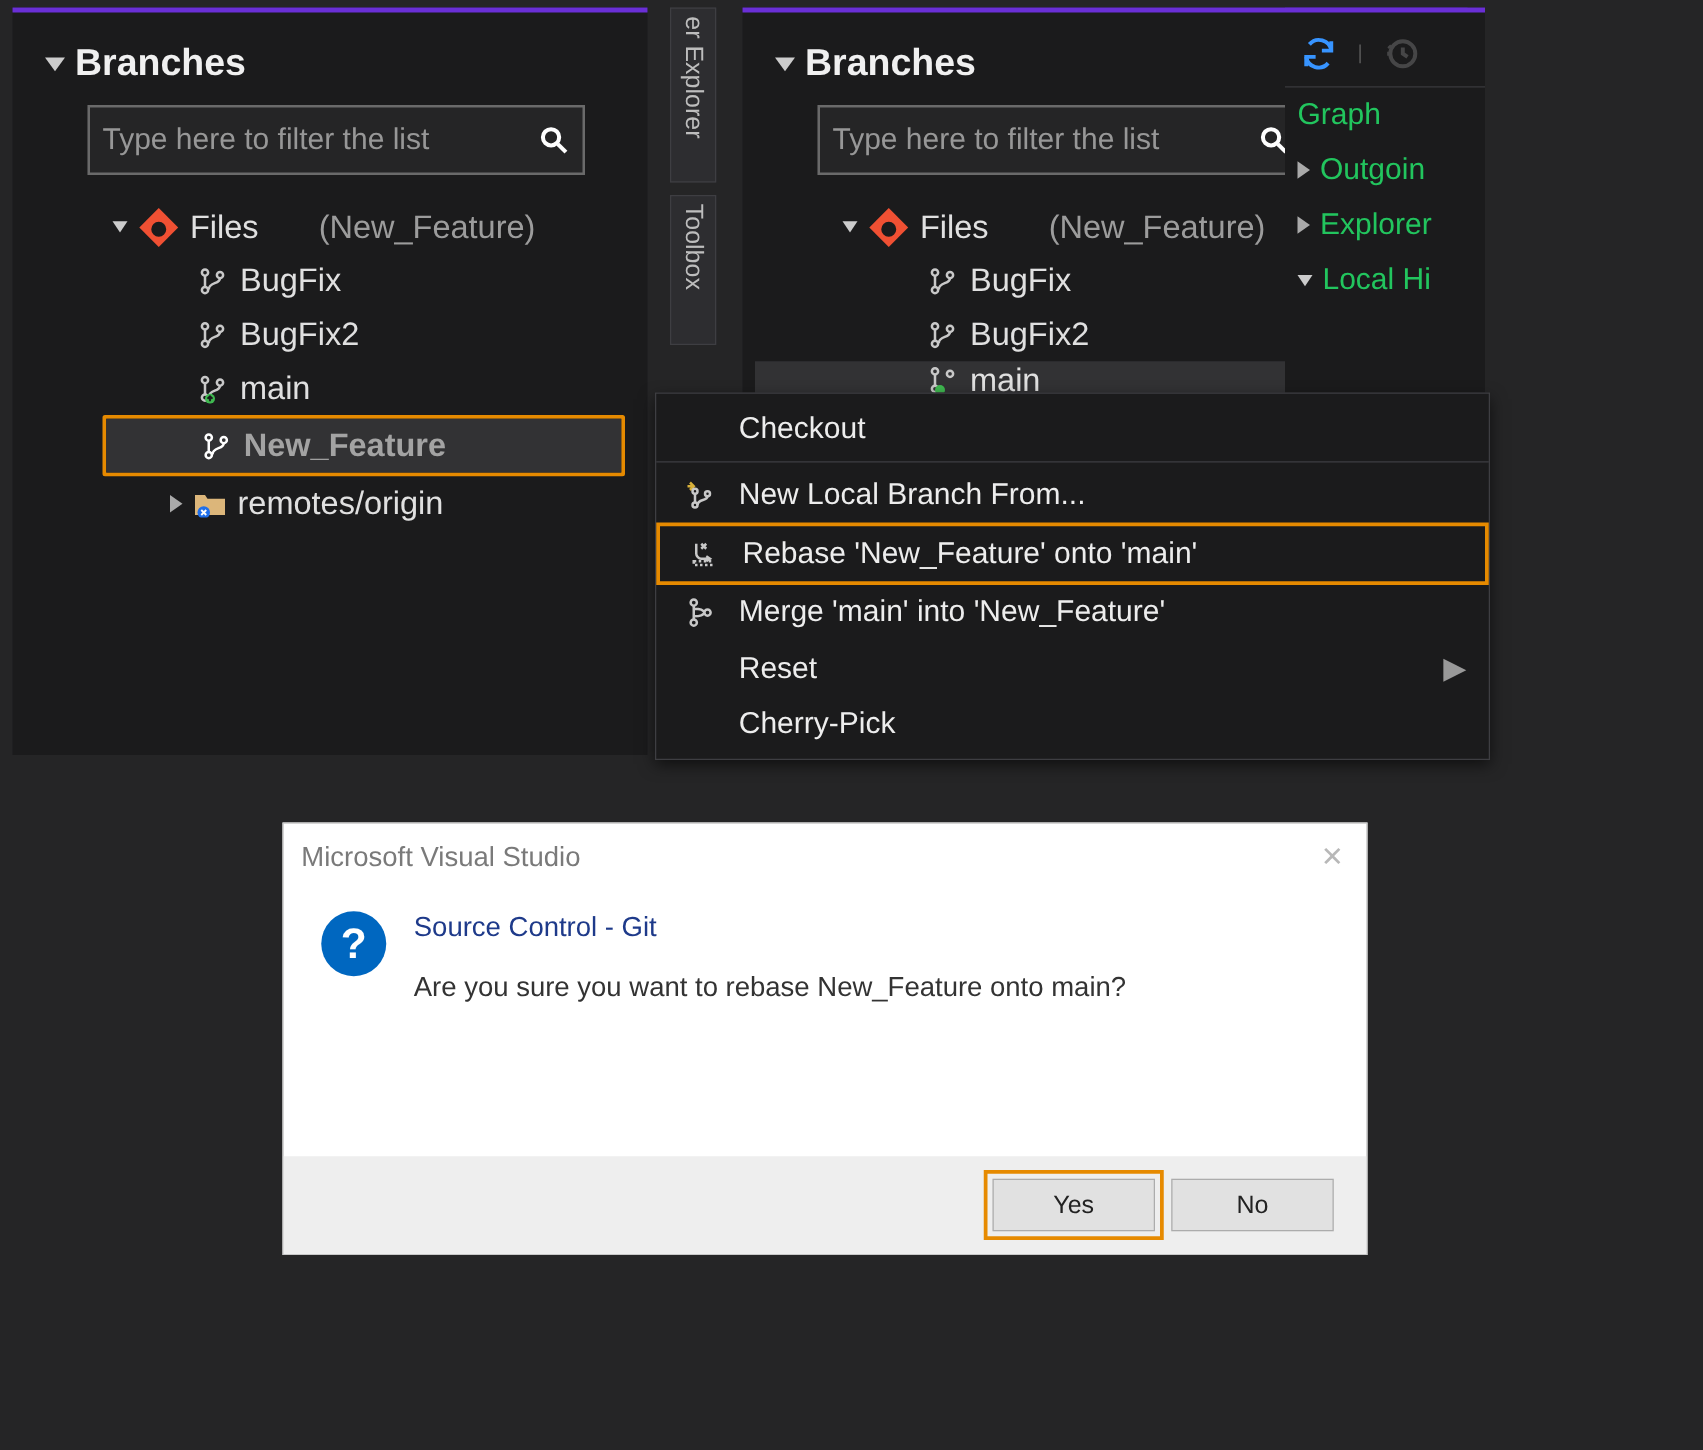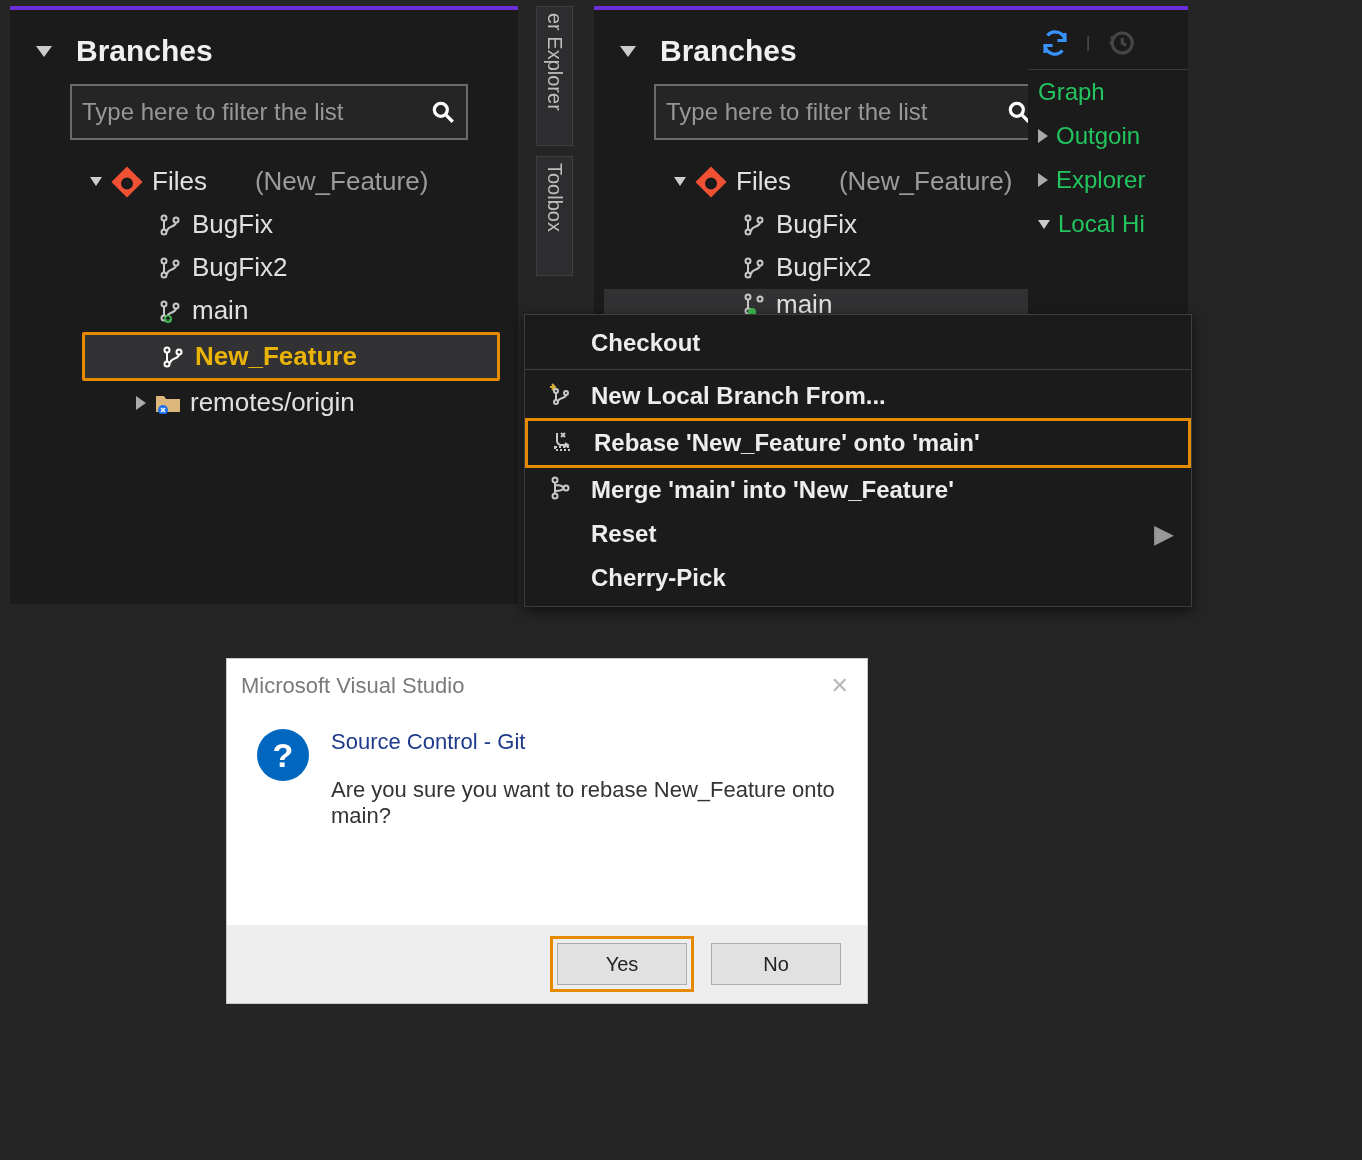--- a/index.html
+++ b/index.html
@@ -27,21 +27,21 @@
     position: absolute;
     color: #bdbdbd;
     font-size: 20px;
     writing-mode: vertical-rl;
     text-orientation: mixed;
     background: #2d2d30;
     padding: 6px 6px;
     border: 1px solid #3e3e42;
   }
   .branches-header {
-    display:flex; align-items:center; gap:24px;
+    display:flex; align-items:center; gap:8px;
     padding: 24px 18px 10px 26px;
     font-size: 30px; font-weight:600; color:#f0f0f0;
   }
   .filter-row {
     margin: 6px 50px 10px 60px;
     border: 2px solid #6a6a6a;
     background:#252526;
     display:flex; align-items:center;
     height:56px;
     padding: 0 10px;
@@ -55,21 +55,21 @@
   .tree-row {
     display:flex; align-items:center; gap:8px;
     padding: 6px 0 6px 0;
     font-size:26px; color:#e0e0e0;
     white-space: nowrap;
   }
   .indent1 { padding-left: 70px; }
   .indent2 { padding-left: 136px; }
   .indent2b { padding-left: 116px; }
   .dim { color:#9c9c9c;margin-left:40px; }
-  .bold { font-weight:700; color:#eab308; }
+  .bold { font-weight:700; color:#a3a3a3; }
   .highlight-box {
     border: 3px solid #e68a00;
     border-radius:2px;
   }
   .sel-row {
     background:#323234;
   }
   .tri { width:0;height:0;display:inline-block;vertical-align:middle; }
   .tri-down { border-left:8px solid transparent;border-right:8px solid transparent;border-top:11px solid #ccc; transform: rotate(0deg);}
   .tri-down-small { border-left:6px solid transparent;border-right:6px solid transparent;border-top:9px solid #ccc;}
@@ -90,66 +90,65 @@
     position:absolute;
     left: 524px; top: 314px;
     width: 668px;
     background:#1b1b1c;
     border:1px solid #3e3e42;
     box-shadow: 0 4px 12px rgba(0,0,0,.6);
     padding: 6px 0;
     z-index: 5;
   }
   .menu-item {
-    display:flex; align-items:flex-start;
+    display:flex; align-items:center;
     padding: 8px 18px;
     font-size:24px; color:#ededed;
     gap:14px;
-    font-weight:bold;
   }
   .menu-item .mi-icon { width:34px; display:flex; justify-content:center; color:#bfbfbf;}
   .menu-sep { height:1px; background:#3e3e42; margin:4px 0; }
   .menu-arrow { margin-left:auto; color:#999; }
   .menu-highlight { border:3px solid #e68a00; }
   .right-strip {
     position:absolute; left:1028px; top:6px; width:160px; height:598px;
     background:#1b1b1c; border-top:4px solid #6a2fd6;
     padding-top:6px;
   }
   .toolbar {
     display:flex; gap:16px; padding:6px 12px; align-items:center;
     border-bottom:1px solid #3a3a3c; height:54px;
   }
   .toolbar svg { width:30px; height:30px; }
   .graph-list .row {
     display:flex; align-items:center; gap:8px; padding:8px 10px;
     font-size:24px; color:#22c55e; white-space:nowrap;
   }
   .dialog {
-    position:absolute; left:226px; top:658px; width:642px; height:346px;
+    position:absolute; left:226px; top:658px; width:868px; height:346px;
     background:#fff; border:1px solid #c8c8c8;
     font-family:"Segoe UI",Arial,sans-serif;
   }
   .dialog-title {
     font-size:22px; color:#7a7a7a; padding:14px 18px 8px 14px;
     display:flex; justify-content:space-between; align-items:center;
   }
   .dialog-close { color:#b8b8b8; font-size:22px; }
   .dialog-body { display:flex; gap:22px; padding:22px 30px 0 30px; }
   .info-circle {
     width:52px;height:52px;border-radius:50%;background:#0067c0;color:#fff;
     display:flex;align-items:center;justify-content:center;font-size:34px;font-weight:700;
     flex-shrink:0;
   }
   .dialog-heading { font-size:22px; color:#1e3a8a; margin-bottom:22px;}
   .dialog-text { font-size:22px; color:#333; }
   .dialog-footer {
     position:absolute; bottom:0; left:0; right:0; height:78px;
     background:#eeeeee; display:flex; justify-content:flex-end; align-items:center;
-    gap:24px; padding-right:26px;text-align:right;
+    gap:13px; padding-right:26px;text-align:right;
   }
   .dlg-btn {
     width:130px; height:42px; background:#e1e1e1; border:1px solid #acacac;
     font-size:20px; color:#222; display:flex;align-items:center;justify-content:center;
   }
   .dlg-btn.primary { outline:3px solid #e68a00; outline-offset:4px; }
   svg { display:block; }
 </style>
 </head>
 <body>

